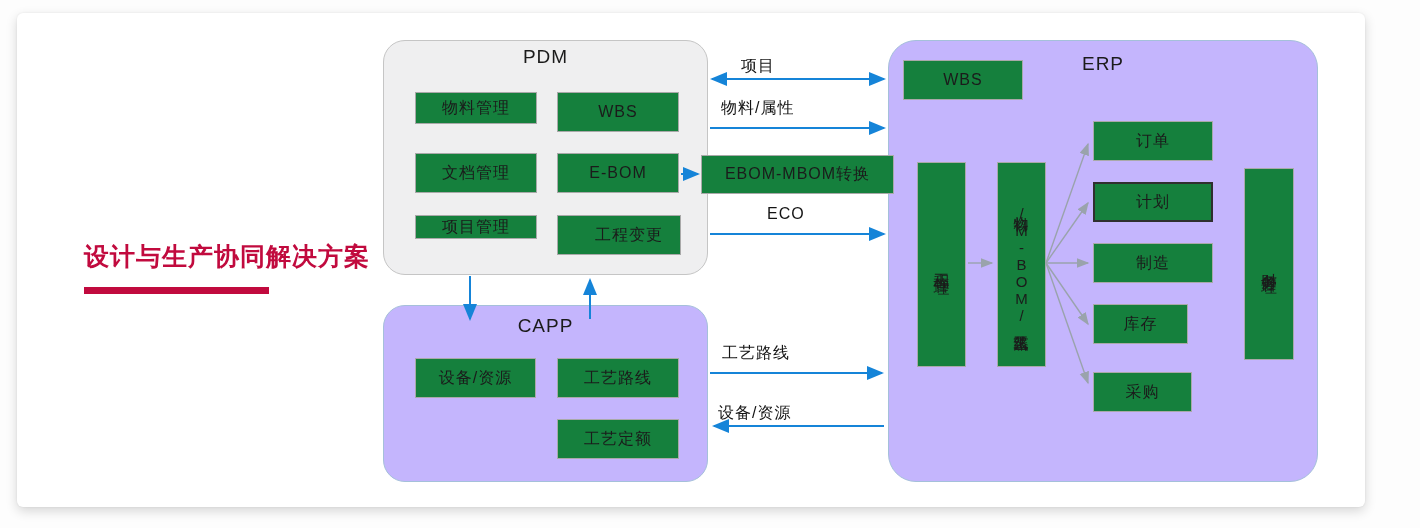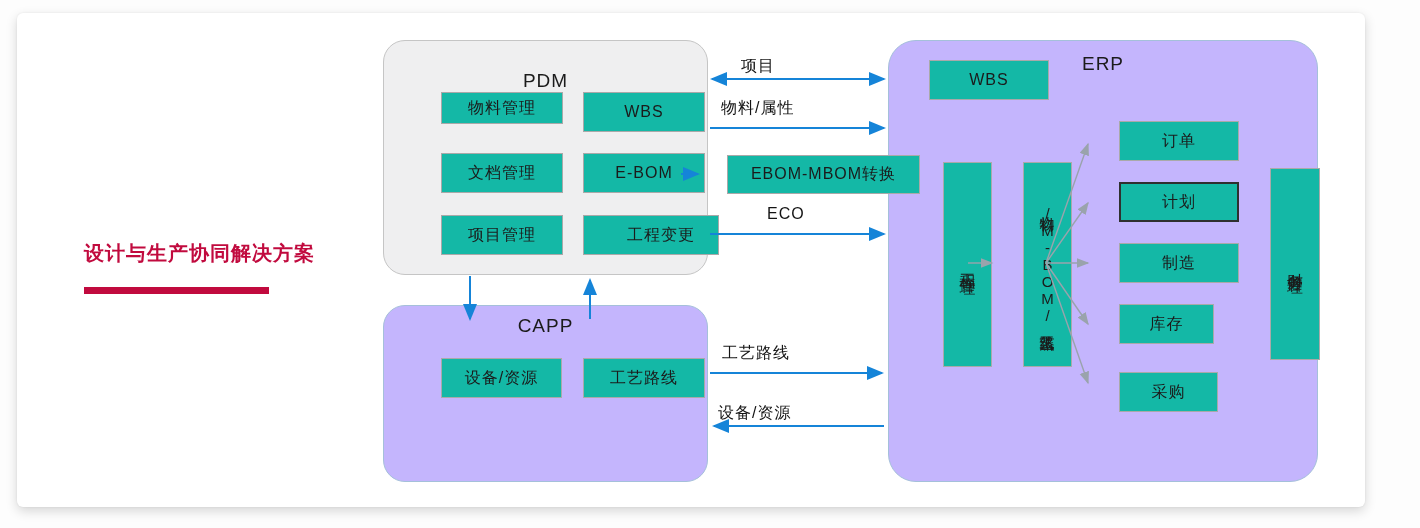--- a/index.html
+++ b/index.html
@@ -9,38 +9,38 @@
     color:#1b1b1b;background:#fdfdfd;
   }
   #card{
     position:absolute;left:17px;top:13px;width:1348px;height:494px;
     background:#ffffff;border-radius:6px;
     box-shadow:0 4px 12px rgba(0,0,0,.16), 0 0 2px rgba(0,0,0,.08);
   }
   
   .headline{
     position:absolute;left:84px;top:240px;width:300px;
-    font-size:20px;font-weight:700;color:#c10a3e;letter-spacing:1px;
+    font-size:25px;font-weight:700;color:#c10a3e;letter-spacing:1px;
   }
   .headline-bar{
     position:absolute;left:84px;top:287px;width:185px;height:7px;background:#c10a3e;
   }
   
   .group{position:absolute;border-radius:22px;box-sizing:border-box;z-index:1;}
   .group-gray{background:#efeff0;border:1px solid #c5c5c5;}
   .group-blue{background:#c4b5fd;border:1px solid #a5c0da;}
   .group-title{
     position:absolute;left:0;right:0;text-align:center;
     font-size:19px;color:#1b1b1b;letter-spacing:1px;
   }
   
   .node{
-    position:absolute;background:#14b8a6;border:1px solid #a9a9a9;
+    position:absolute;background:#15803d;border:1px solid #a9a9a9;
     box-sizing:border-box;display:flex;align-items:center;justify-content:center;
-    font-size:16px;color:#1b1b1b;z-index:2;letter-spacing:1px;margin-left:26px;
+    font-size:16px;color:#1b1b1b;z-index:2;letter-spacing:1px;
   }
   .node-dark{border:2px solid #2f2f2f;}
   .vnode{
     writing-mode:vertical-rl;text-orientation:upright;
     letter-spacing:2px;line-height:1;
   }
   .vnode-long{font-size:15px;letter-spacing:0;}
   
   .flow-label{
     position:absolute;font-size:16px;font-weight:400;color:#141414;
@@ -51,34 +51,35 @@
 </head>
 <body>
 
 <div id="page">
   <div id="card"></div>
 
   <div class="headline">设计与生产协同解决方案</div>
   <div class="headline-bar"></div>
 
   <div class="group group-gray" style="left:383px;top:40px;width:325px;height:235px;">
-    <div class="group-title" style="top:29px;">PDM</div>
+    <div class="group-title" style="top:5px;">PDM</div>
   </div>
   <div class="node" style="left:415px;top:92px;width:122px;height:32px;">物料管理</div>
   <div class="node" style="left:557px;top:92px;width:122px;height:40px;">WBS</div>
   <div class="node" style="left:415px;top:153px;width:122px;height:40px;">文档管理</div>
   <div class="node" style="left:557px;top:153px;width:122px;height:40px;">E-BOM</div>
-  <div class="node" style="left:415px;top:215px;width:122px;height:40px;">项目管理</div>
-  <div class="node" style="left:557px;top:215px;width:136px;height:40px;padding-left:20px;">工程变更</div>
+  <div class="node" style="left:415px;top:215px;width:122px;height:24px;">项目管理</div>
+  <div class="node" style="left:557px;top:215px;width:124px;height:40px;padding-left:20px;">工程变更</div>
 
   <div class="group group-blue" style="left:383px;top:305px;width:325px;height:177px;">
     <div class="group-title" style="top:9px;">CAPP</div>
   </div>
   <div class="node" style="left:415px;top:358px;width:121px;height:40px;">设备/资源</div>
   <div class="node" style="left:557px;top:358px;width:122px;height:40px;">工艺路线</div>
+  <div class="node" style="left:557px;top:419px;width:122px;height:40px;">工艺定额</div>
 
   <div class="group group-blue" style="left:888px;top:40px;width:430px;height:442px;border-radius:28px;">
     <div class="group-title" style="top:12px;">ERP</div>
   </div>
   <div class="node" style="left:903px;top:60px;width:120px;height:40px;">WBS</div>
   <div class="node vnode" style="left:917px;top:162px;width:49px;height:205px;">工程管理</div>
   <div class="node vnode vnode-long" style="left:997px;top:162px;width:49px;height:205px;">物料/M-BOM/工艺路线</div>
   <div class="node" style="left:1093px;top:121px;width:120px;height:40px;">订单</div>
   <div class="node node-dark" style="left:1093px;top:182px;width:120px;height:40px;">计划</div>
   <div class="node" style="left:1093px;top:243px;width:120px;height:40px;">制造</div>

